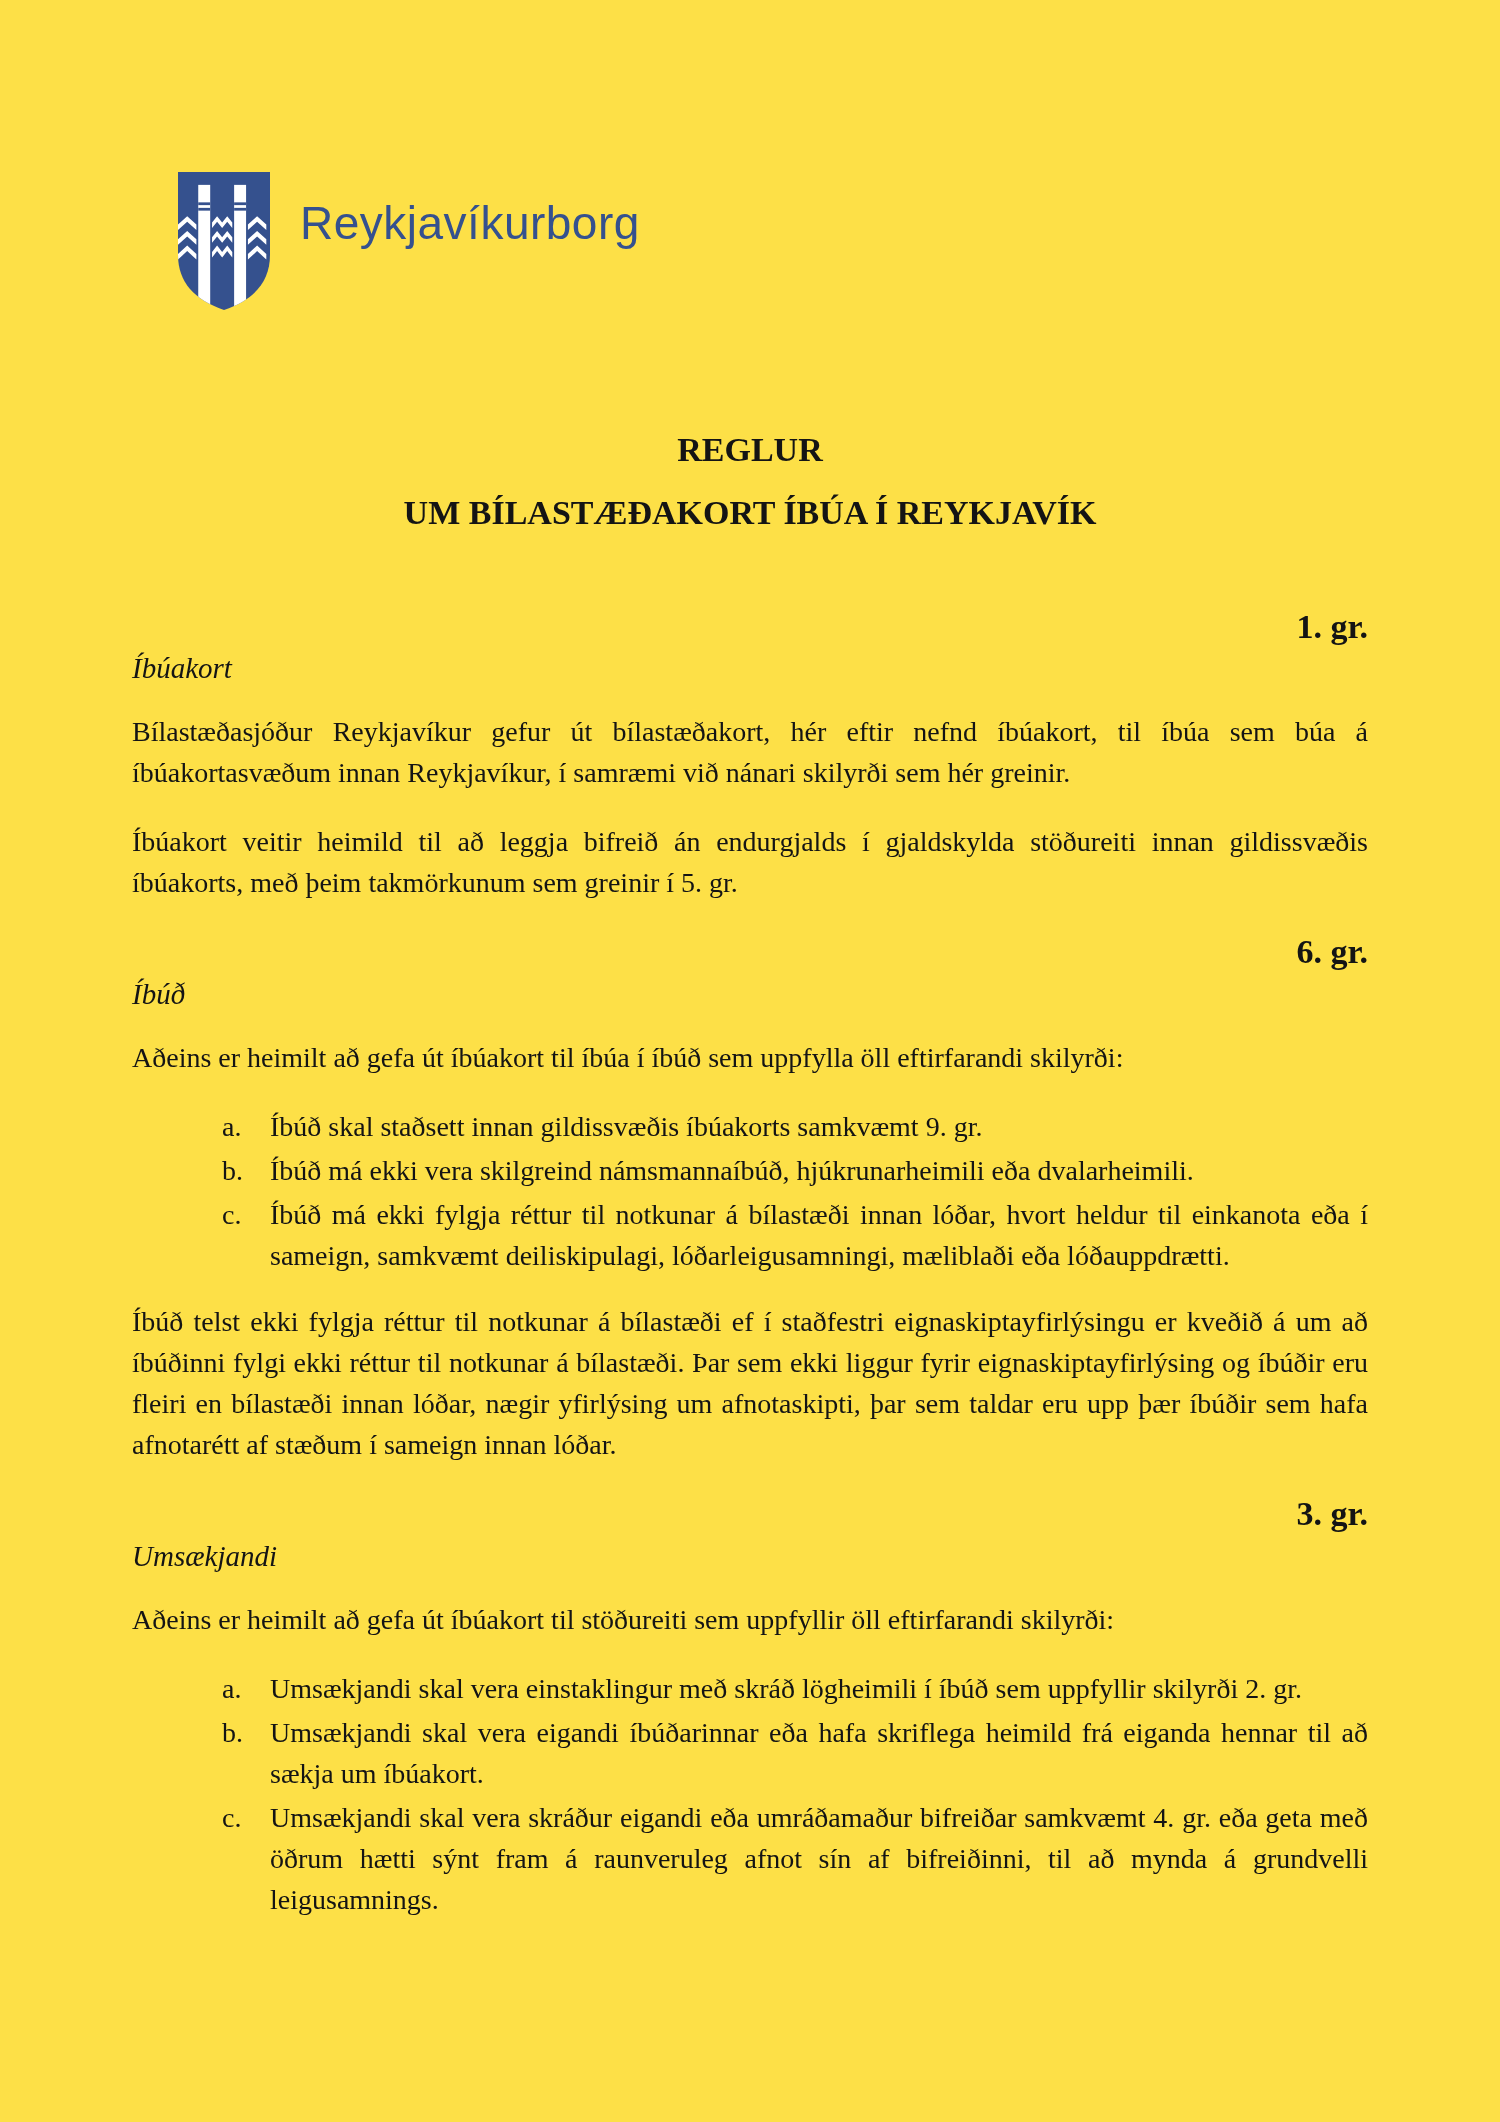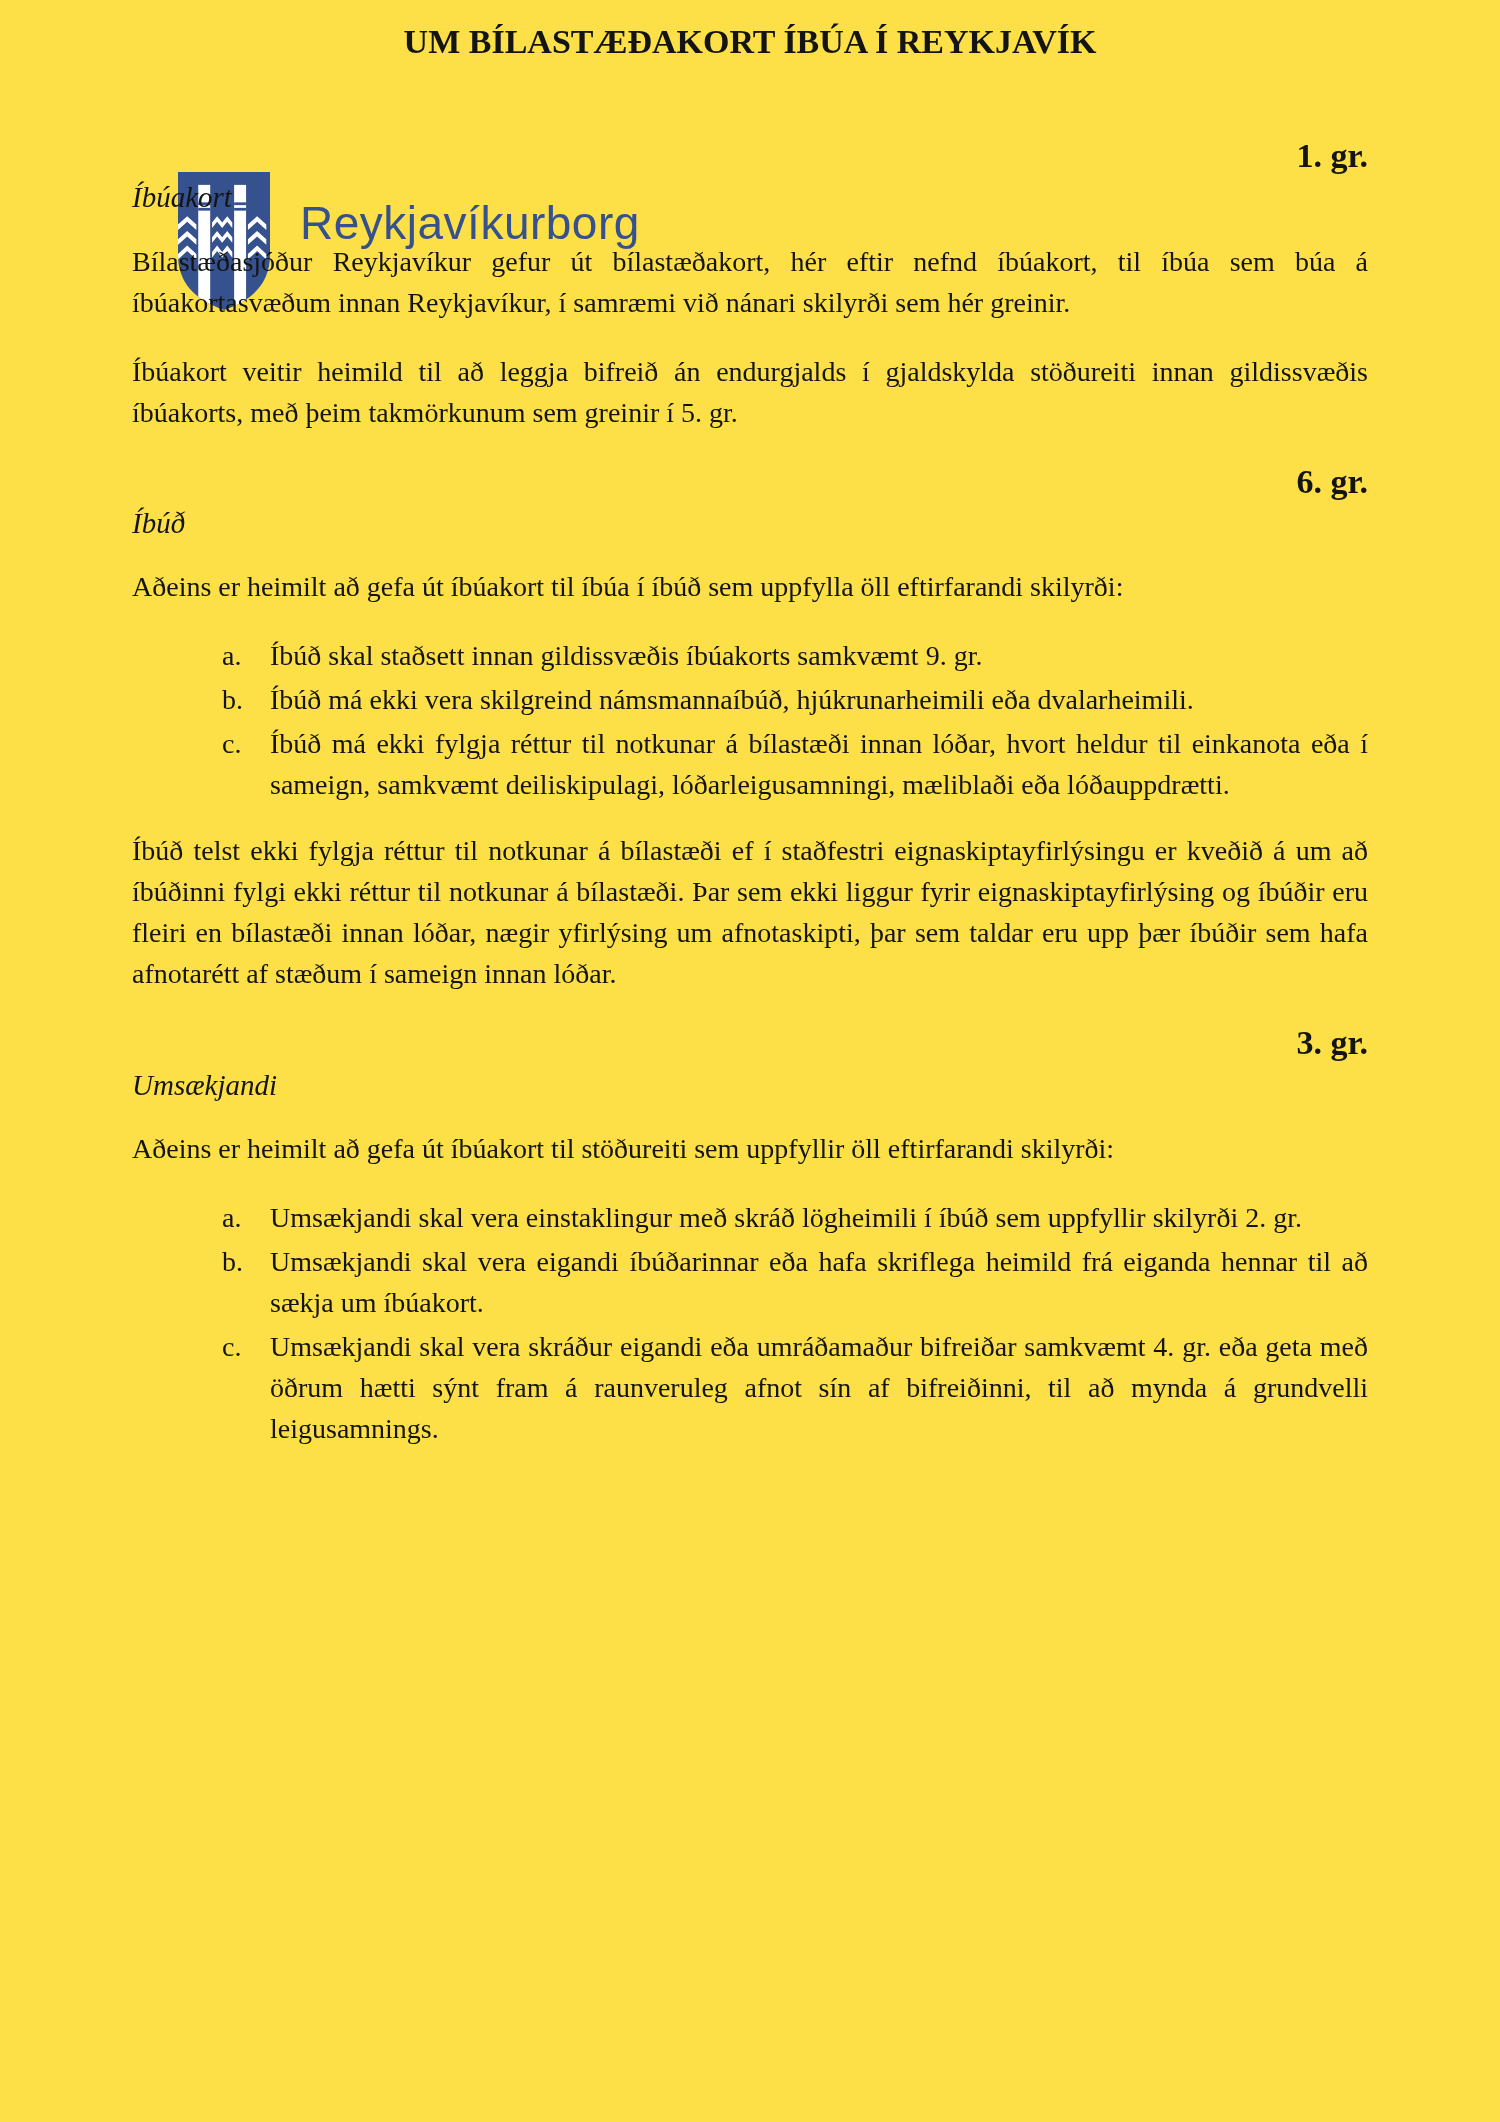--- a/index.html
+++ b/index.html
@@ -125,20 +125,21 @@
             <path d="M37,87 L42.5,80 L48,87 L53.5,80 L59,87 L59,93 L53.5,86 L48,93 L42.5,86 L37,93 Z"></path>
           </g>
         </g>
       </svg>
     </div>
     <div class="wordmark">Reykjavíkurborg</div>
   </div>
 
   <div class="content">
 
+    <div class="doc-title1">REGLUR</div>
     <div class="doc-title2">UM BÍLASTÆÐAKORT ÍBÚA Í REYKJAVÍK</div>
 
     <div class="section section-1">
       <div class="sec-head">1. gr.</div>
       <div class="sec-sub">Íbúakort</div>
       <p class="para">Bílastæðasjóður Reykjavíkur gefur út bílastæðakort, hér eftir nefnd íbúakort, til íbúa sem búa á íbúakortasvæðum innan Reykjavíkur, í samræmi við nánari skilyrði sem hér greinir.</p>
       <p class="para">Íbúakort veitir heimild til að leggja bifreið án endurgjalds í gjaldskylda stöðureiti innan gildissvæðis íbúakorts, með þeim takmörkunum sem greinir í 5. gr.</p>
     </div>
 
     <div class="section section-2">

